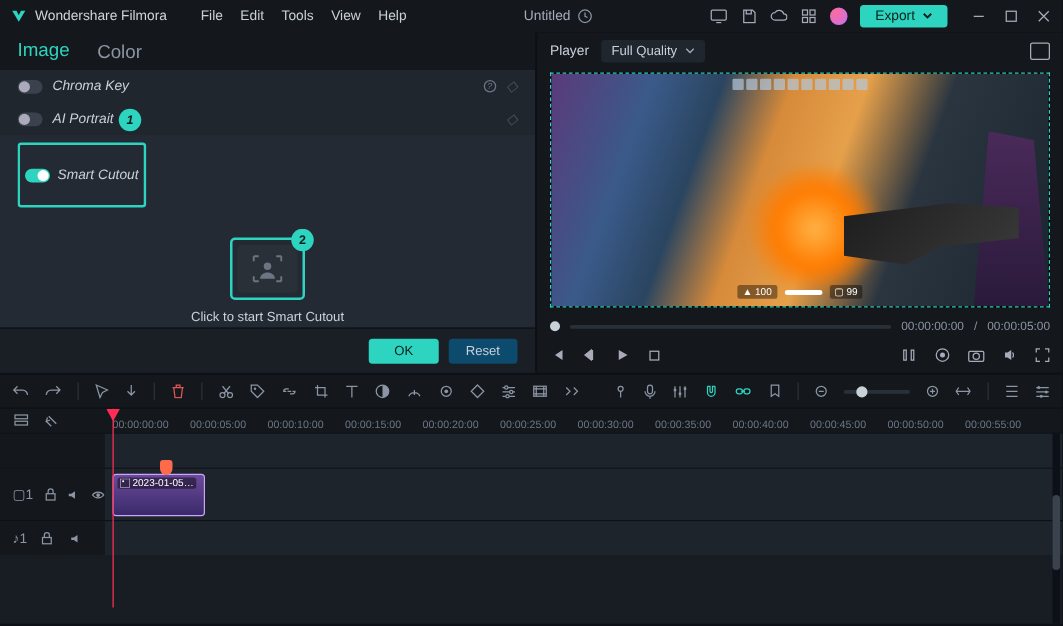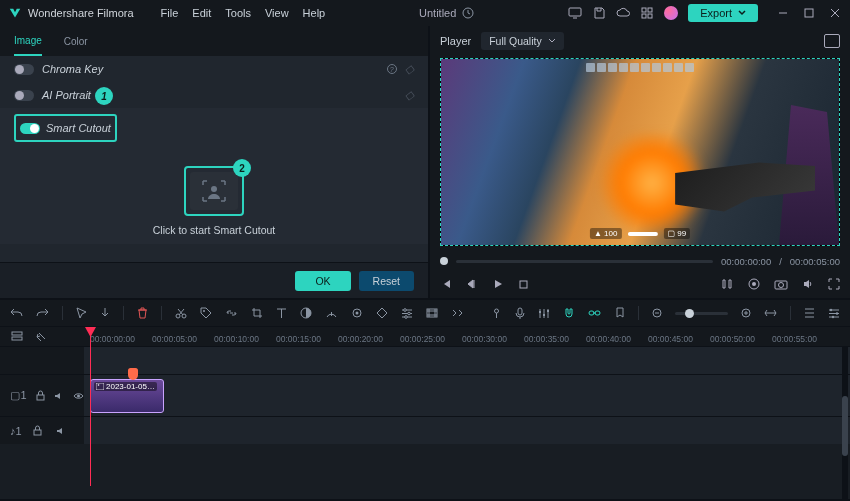--- a/index.html
+++ b/index.html
@@ -12,35 +12,35 @@
 .title-center { flex: 1; display: flex; justify-content: center; align-items: center; gap: 6px; color: #aab; }
 .title-right { display: flex; align-items: center; gap: 10px; }
 .tr-icon { width: 14px; height: 14px; display: inline-flex; align-items: center; justify-content: center; color: #aab; cursor: pointer; }
 .dots { width: 14px; height: 14px; border-radius: 50%; background: radial-gradient(circle at 30% 30%, #ff6b9d, #c471ed); }
 .export-btn { background: #2dd4bf; color: #0b1f1b; padding: 3px 12px; border-radius: 3px; font-size: 11px; display: flex; align-items: center; gap: 6px; cursor: pointer; }
 .win-ctrl { display: flex; gap: 12px; margin-left: 8px; }
 
 .main { display: flex; height: 272px; }
 .left-panel { width: 430px; background: #1a1f26; display: flex; flex-direction: column; border-right: 2px solid #0d1117; }
 .panel-tabs { height: 30px; display: flex; align-items: center; padding: 0 14px; gap: 22px; background: #14181d; }
-.panel-tab { font-size: 10px; color: #8b95a3; cursor: pointer; padding: 8px 0; }
+.panel-tab { font-size: 15px; color: #8b95a3; cursor: pointer; padding: 8px 0; }
 .panel-tab.active { color: #2dd4bf; border-bottom: 2px solid #2dd4bf; }
 .sub-tabs { height: 30px; display: flex; align-items: center; padding: 0 14px; gap: 24px; background: #1a1f26; border-bottom: 1px solid #0d1117; }
 .sub-tab { font-size: 10.5px; color: #8b95a3; cursor: pointer; }
 .sub-tab.active { color: #2dd4bf; }
 .props { flex: 1; background: #20262e; overflow: auto; }
 .prop-row { display: flex; align-items: center; padding: 6px 14px; gap: 8px; font-style: italic; }
 .toggle { width: 20px; height: 11px; background: #3a424d; border-radius: 6px; position: relative; cursor: pointer; }
 .toggle::after { content: ""; width: 9px; height: 9px; background: #aab; border-radius: 50%; position: absolute; top: 1px; left: 1px; }
 .toggle.on { background: #2dd4bf; }
 .toggle.on::after { background: #fff; left: 10px; }
 .prop-label { flex: 1; font-size: 11px; color: #c9d1d9; }
 .info { width: 10px; height: 10px; border: 1px solid #6b7684; border-radius: 50%; font-size: 7px; display: inline-flex; align-items: center; justify-content: center; color: #6b7684; }
 .kf { color: #4a525e; font-size: 12px; }
-.hl-box { border: 2px solid #2dd4bf; border-radius: 3px; padding: 6px 4px; display: inline-flex; align-items: center; gap: 6px; position: relative; }
+.hl-box { border: 2px solid #2dd4bf; border-radius: 3px; padding: 18px 4px; display: inline-flex; align-items: center; gap: 6px; position: relative; }
 .hl-badge { position: absolute; top: -9px; right: -9px; width: 18px; height: 18px; background: #2dd4bf; border-radius: 50%; color: #0b1f1b; font-size: 10px; font-weight: bold; display: flex; align-items: center; justify-content: center; }
 .cutout-area { display: flex; flex-direction: column; align-items: center; padding: 18px 0 8px; }
 .cutout-frame { border: 2px solid #2dd4bf; border-radius: 4px; padding: 4px; position: relative; }
 .cutout-thumb { width: 48px; height: 38px; background: #2a3038; border-radius: 3px; display: flex; align-items: center; justify-content: center; }
 .cutout-text { margin-top: 8px; font-size: 10.5px; color: #c9d1d9; }
 .panel-footer { height: 36px; display: flex; align-items: center; justify-content: flex-end; gap: 8px; padding: 0 14px; background: #1a1f26; border-top: 1px solid #0d1117; }
 .btn-ok { background: #2dd4bf; color: #0b1f1b; padding: 4px 20px; border-radius: 3px; font-size: 10.5px; cursor: pointer; }
 .btn-reset { background: #0c4a6e; color: #c9d1d9; padding: 4px 14px; border-radius: 3px; font-size: 10.5px; cursor: pointer; }
 
 .right-panel { flex: 1; background: #14181d; display: flex; flex-direction: column; }

